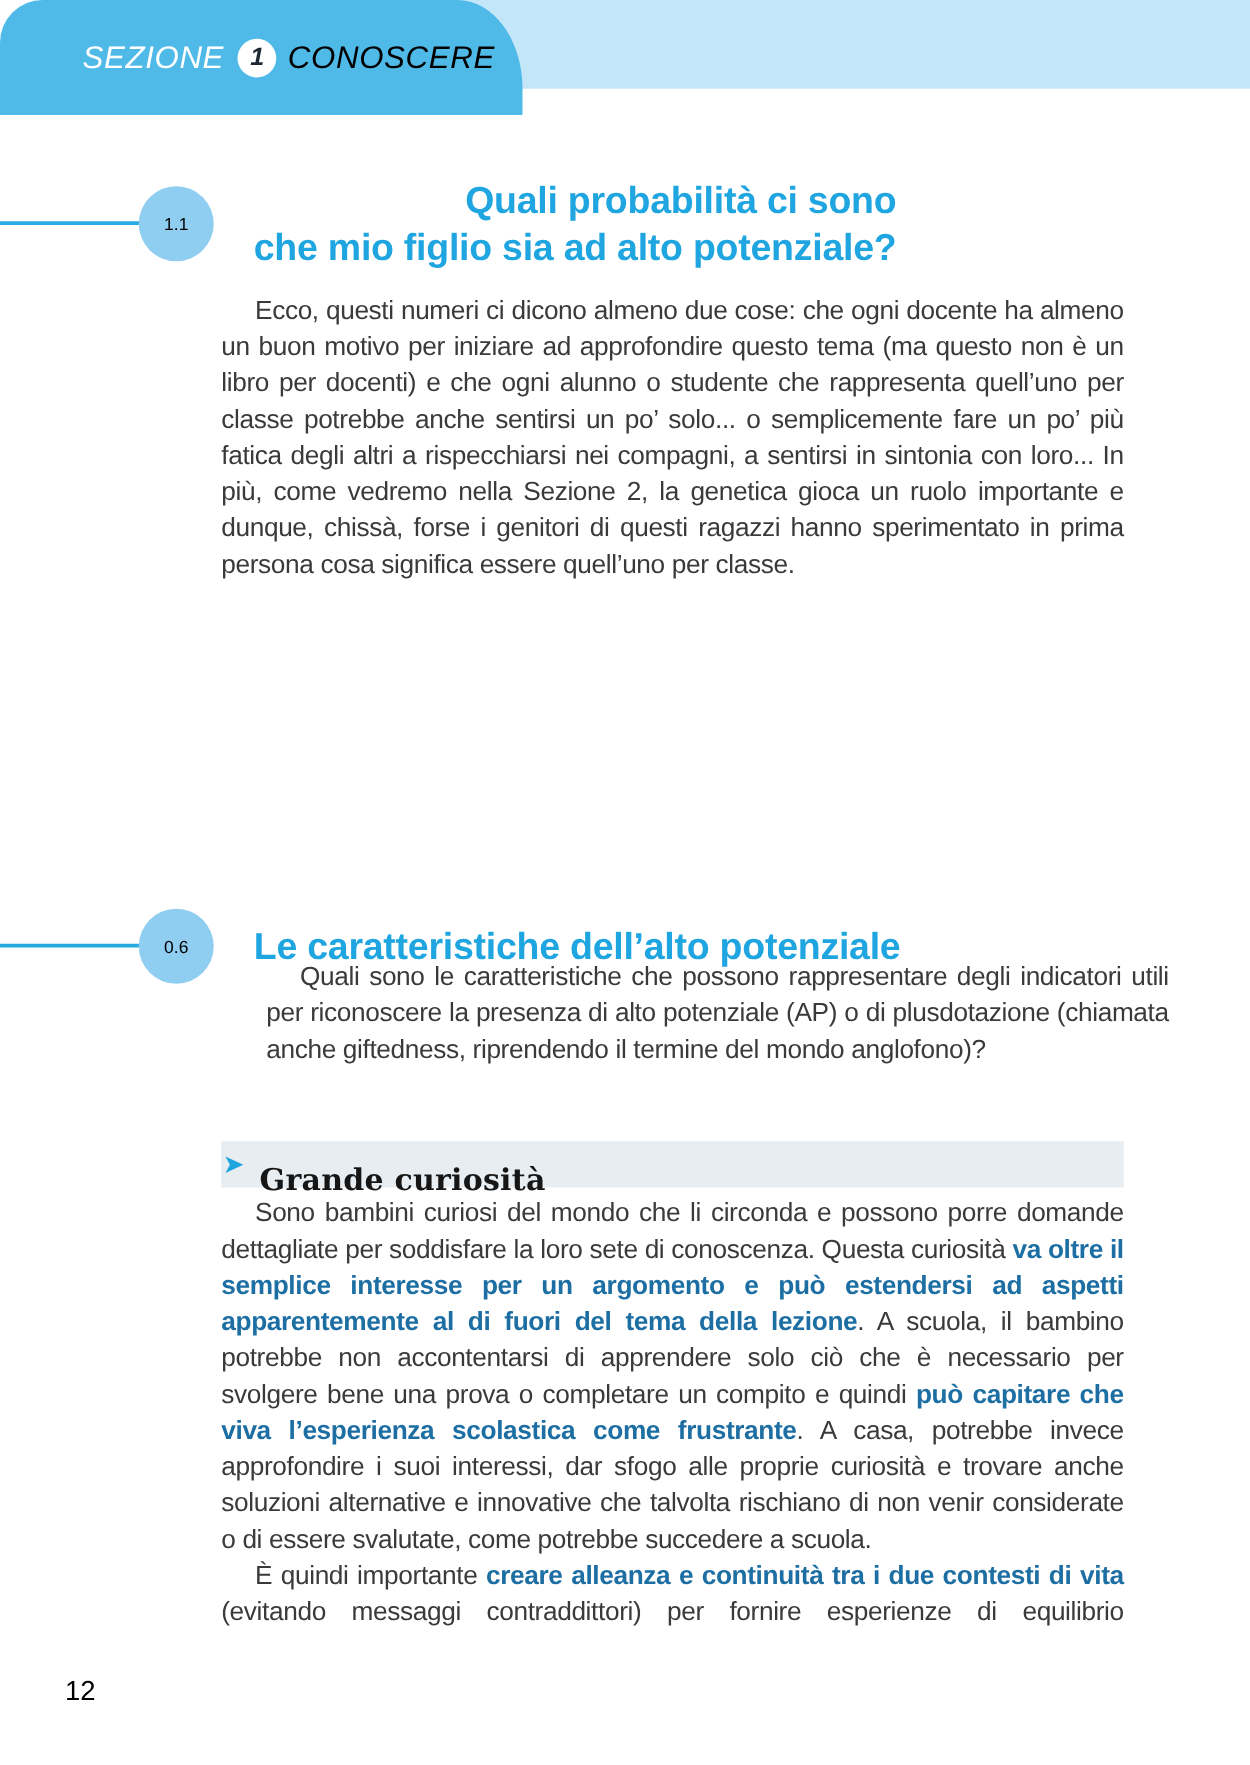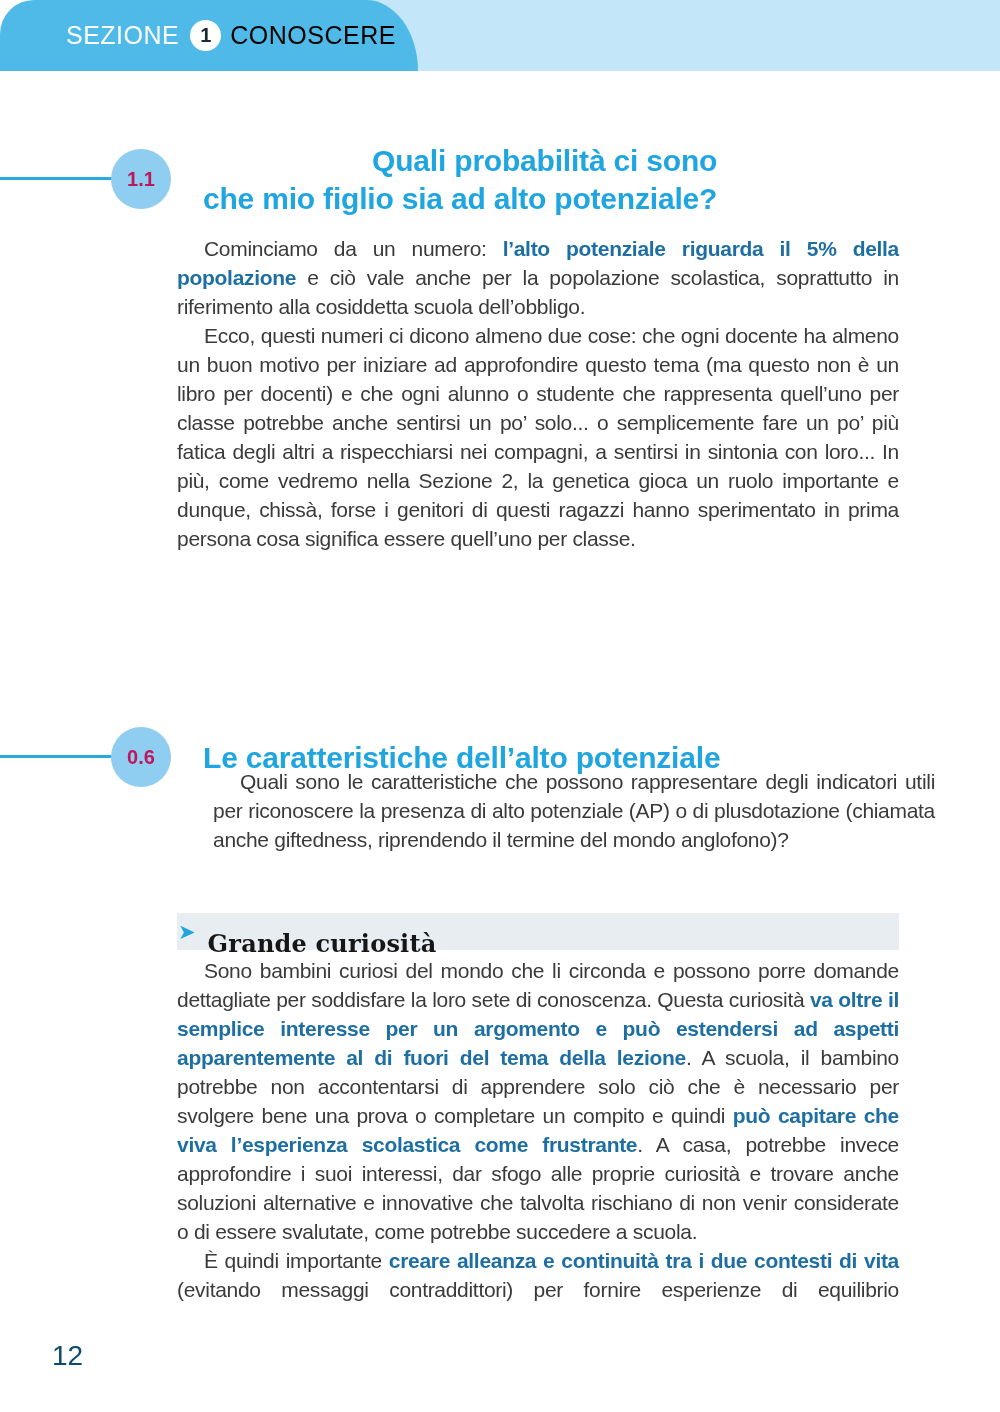--- a/index.html
+++ b/index.html
@@ -14,27 +14,28 @@
 
   
   .banner-light {
     position: absolute;
     left: 330px; top: 0; right: 0; height: 71px;
     background: #c3e6f8;
   }
   .banner-tab {
     position: absolute;
     left: 0; top: 0;
-    width: 418px; height: 71px;
+    width: 418px; height: 92px;
     background: #4fbae8;
     border-radius: 34px 52px 0 0 / 34px 71px 0 0;
     display: flex;
     align-items: center;
     padding-left: 66px;
     box-sizing: border-box;
+    font-style: italic;
   }
   .banner-label {
     color: #ffffff;
     font-size: 25px;
     font-weight: 500;
     letter-spacing: 0.5px;
   }
   .banner-circle {
     width: 31px; height: 31px;
     background: #ffffff;
@@ -63,23 +64,23 @@
   }
   .sec-badge {
     position: absolute;
     left: 111px;
     width: 60px; height: 60px;
     background: #8fcef0;
     border-radius: 50%;
     display: flex;
     align-items: center;
     justify-content: center;
-    color: #be185d;
-    font-size: 20px;
-    font-weight: bold;
+    color: #000000;
+    font-size: 14px;
+    font-weight: normal;
   }
   .sec-title {
     position: absolute;
     left: 203px;
     margin: 0;
     color: #1fa5df;
     font-size: 30px;
     font-weight: bold;
     line-height: 38px;
     letter-spacing: -0.2px;
@@ -130,42 +131,41 @@
     font-size: 24px;
     color: #161616;
     letter-spacing: 0.2px;
     margin-top: 24px;
   }
 
   
   .page-number {
     position: absolute;
     left: 52px; top: 1340px;
-    color: #0c4a6e;
-    font-size: 28px;
+    color: #000000;
+    font-size: 22px;
   }
 </style>
 </head>
 <body>
 
 <div class="page">
 
   <div class="banner-light"></div>
   <div class="banner-tab">
     <span class="banner-label">SEZIONE</span>
     <span class="banner-circle">1</span>
     <span class="banner-title">CONOSCERE</span>
   </div>
 
   <div class="sec-rule" style="top:177px; width:116px;"></div>
   <div class="sec-badge" style="top:149px;">1.1</div>
   <h1 class="sec-title" style="top:142px;"><span>Quali probabilità ci sono</span><br><span>che mio figlio sia ad alto potenziale?</span></h1>
 
   <div class="text-block" style="top:234px;" id="block-1">
-      <p><span>Cominciamo da un numero: </span><span class="em">l’alto potenziale riguarda il 5% della popolazione</span><span> e ciò vale anche per la popolazione scolastica, soprattutto in riferimento alla cosiddetta scuola dell’obbligo.</span></p>
       <p><span>Ecco, questi numeri ci dicono almeno due cose: che ogni docente ha almeno un buon motivo per iniziare ad approfondire questo tema (ma questo non è un libro per docenti) e che ogni alunno o studente che rappresenta quell’uno per classe potrebbe anche sentirsi un po’ solo... o semplicemente fare un po’ più fatica degli altri a rispecchiarsi nei compagni, a sentirsi in sintonia con loro... In più, come vedremo nella Sezione 2, la genetica gioca un ruolo importante e dunque, chissà, forse i genitori di questi ragazzi hanno sperimentato in prima persona cosa significa essere quell’uno per classe.</span></p>
     </div>
 
   <div class="sec-rule" style="top:755px; width:116px;"></div>
   <div class="sec-badge" style="top:727px;">0.6</div>
   <h1 class="sec-title" style="top:739px;"><span>Le caratteristiche dell’alto potenziale</span></h1>
 
   <div class="text-block" style="top:767px;margin-left:36px;" id="block-intro">
       <p><span>Quali sono le caratteristiche che possono rappresentare degli indicatori utili per riconoscere la presenza di alto potenziale (AP) o di plusdotazione (chiamata anche giftedness, riprendendo il termine del mondo anglofono)?</span></p>
     </div>

